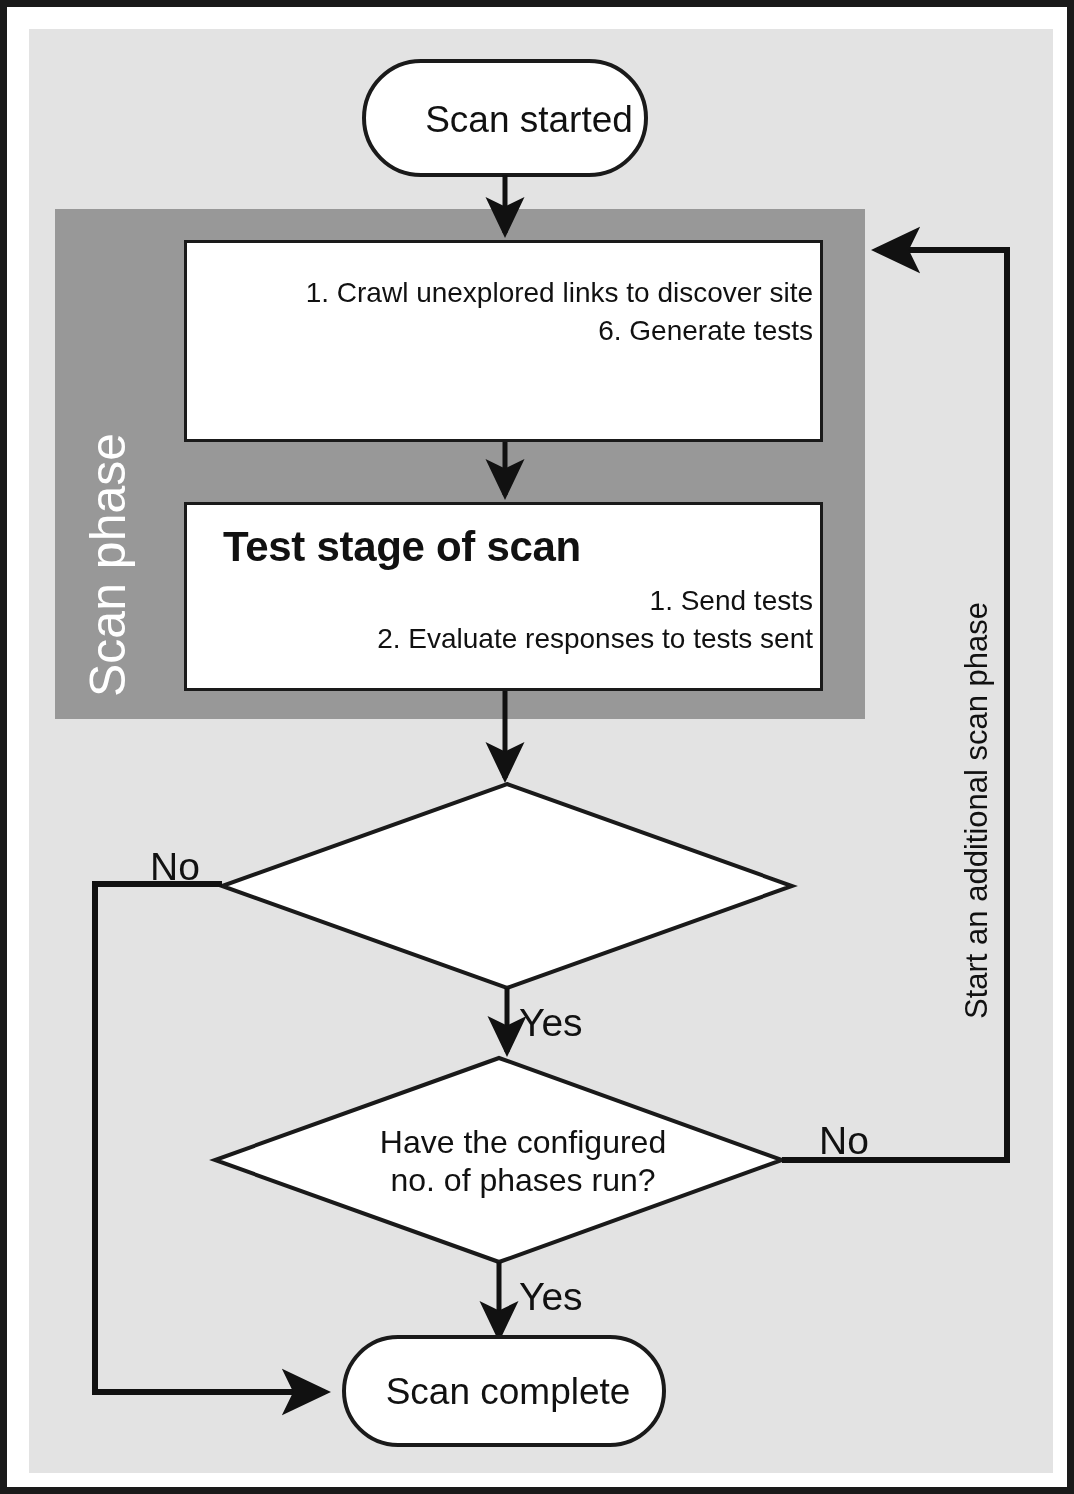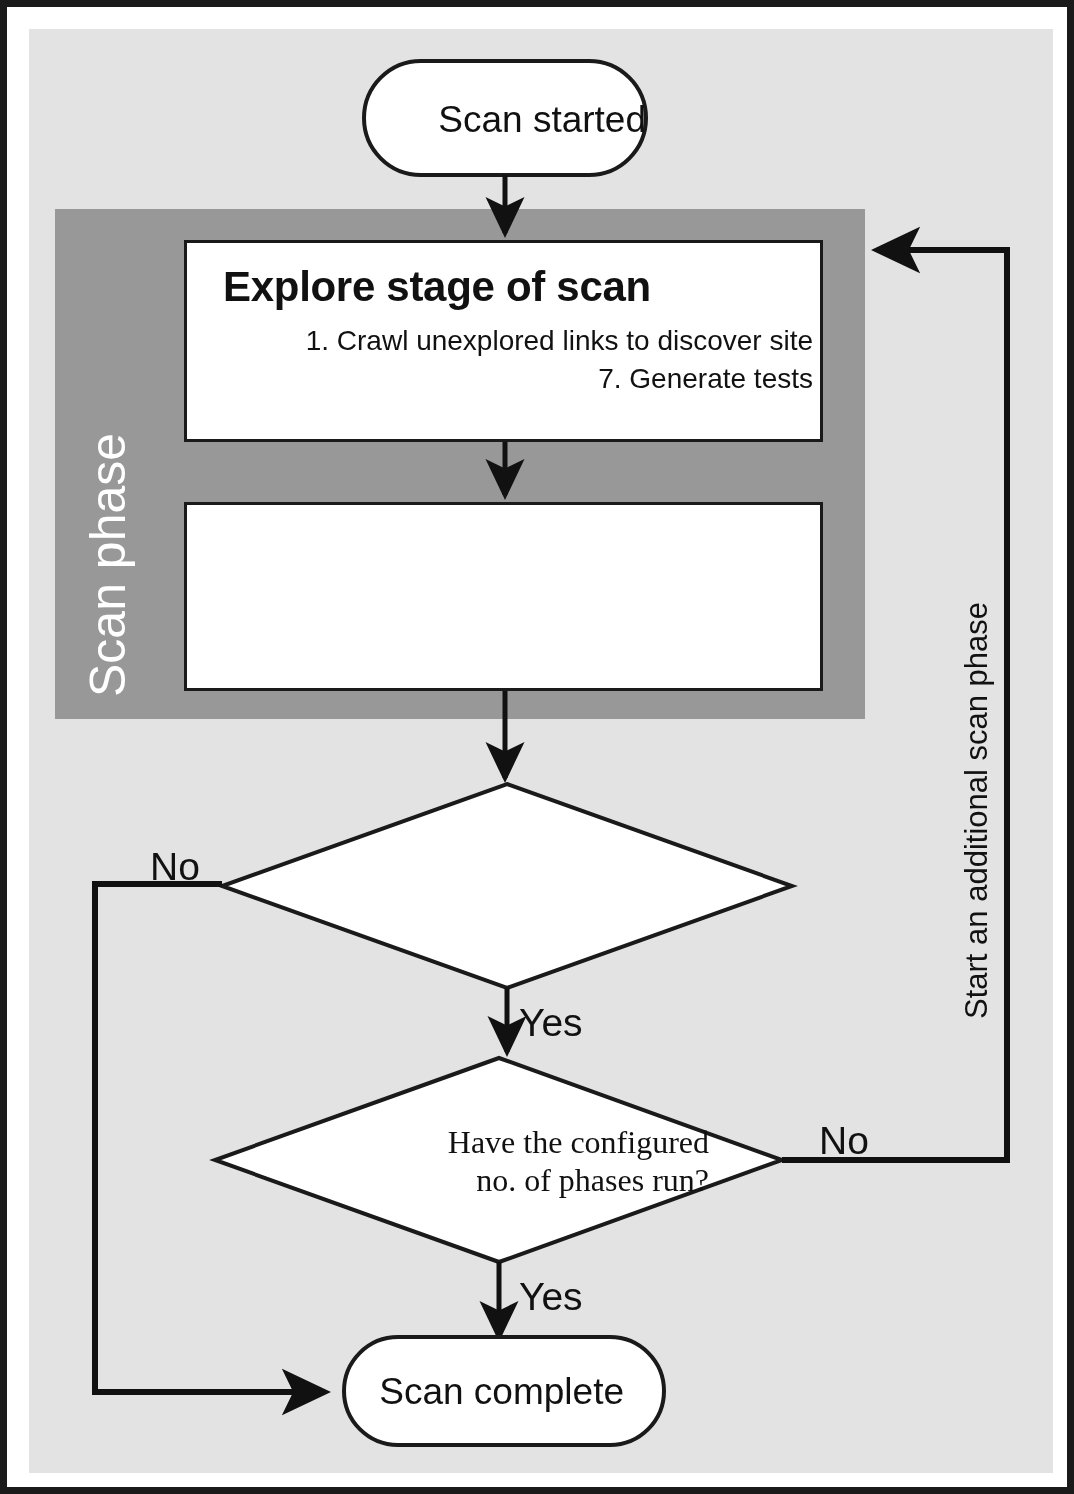--- a/index.html
+++ b/index.html
@@ -32,25 +32,26 @@
   #flow-svg {
     position: absolute;
     left: 0;
     top: 0;
     width: 1074px;
     height: 1494px;
     pointer-events: none;
   }
   .node-text {
     position: absolute;
-    text-align: right;
+    text-align: center;
     color: #111111;
     line-height: 1.18;
     white-space: pre-line;
     pointer-events: none;
+    padding-left: 24px;
   }
   .terminal-label {
     font-size: 37px;
   }
   .decision-label {
     font-size: 32px;
   }
   .stage-title {
     font-size: 42px;
     font-weight: bold;
@@ -125,28 +126,32 @@
     <line x1="492" y1="1255" x2="492" y2="1330" stroke="#111111" stroke-width="5" marker-end="url(#arrowhead)"></line>
 
     <polyline points="775,1153 1000,1153 1000,243 870,243" fill="none" stroke="#111111" stroke-width="6" marker-end="url(#arrowhead)"></polyline>
 
     <rect x="337" y="1330" width="320" height="108" rx="54" ry="54" fill="#ffffff" stroke="#1a1a1a" stroke-width="4"></rect>
   </svg>
 
   <div class="node-text terminal-label" style="left:357px;top:91px;width:282px;">Scan started</div>
 
   <div class="stage-box-content" style="left:216px;top:256px;width:590px;">
-    <div class="stage-title">Explore stage of scan</div>
     <div class="stage-step" style="margin-top:14px;">1. Crawl unexplored links to discover site</div>
-    <div class="stage-step" style="margin-top:6px;">7. Generate tests</div>
+    <div class="stage-step" style="margin-top:6px;">6. Generate tests</div>
+  </div>
+
+  <div class="stage-box-content" style="left:216px;top:516px;width:590px;">
+    <div class="stage-title">Test stage of scan</div>
+    <div class="stage-step" style="margin-top:14px;">1. Send tests</div>
+    <div class="stage-step" style="margin-top:6px;">2. Evaluate responses to tests sent</div>
   </div>
 
 
-
-  <div class="node-text decision-label" style="left:282px;top:1117px;width:420px;font-family:Liberation Serif, serif;">Have the configured
+  <div class="node-text decision-label" style="left:282px;top:1117px;width:420px;">Have the configured
 no. of phases run?</div>
 
   <div class="node-text terminal-label" style="left:337px;top:1363px;width:280px;">Scan complete</div>
 
   <div class="edge-label" style="left:143px;top:838px;">No</div>
 
   <div class="edge-label" style="left:512px;top:994px;">Yes</div>
 
   <div class="edge-label" style="left:812px;top:1112px;">No</div>
 

